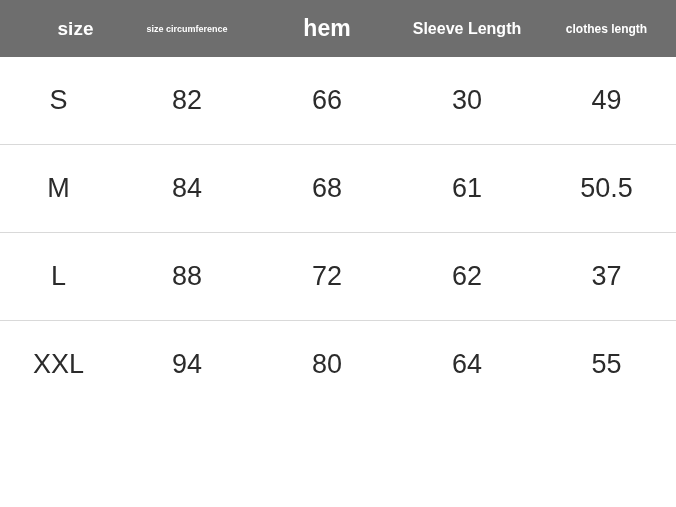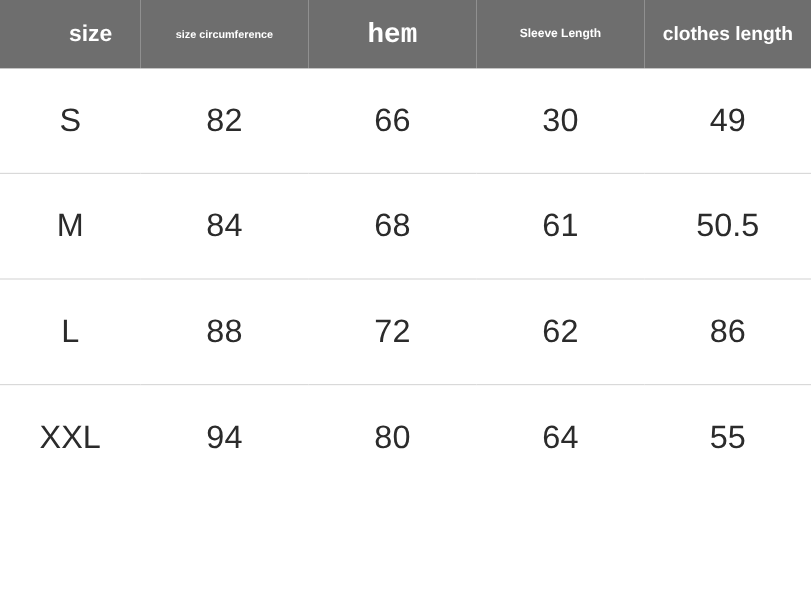--- a/index.html
+++ b/index.html
@@ -27,23 +27,23 @@
     font-weight: bold;
     text-align: center;
     vertical-align: middle;
     padding: 0;
     height: 57px;
     box-sizing: border-box;
   }
   
   .hcol-0 { font-size: 19px; text-align: left; padding-left: 34px !important; }
   .hcol-1 { font-size: 9px; }
-  .hcol-2 { font-size: 23px; font-family: Liberation Mono, monospace; }
-  .hcol-3 { font-size: 10px; }
-  .hcol-4 { font-size: 16px; }
+  .hcol-2 { font-size: 23px; font-family: Liberation Sans, sans-serif; }
+  .hcol-3 { font-size: 16px; }
+  .hcol-4 { font-size: 12px; }
 
   .size-table tbody tr {
     height: 71px;
   }
   .size-table tbody td {
     text-align: center;
     vertical-align: middle;
     font-size: 27px;
     color: #2b2b2b;
     border-bottom: 1px solid #d9d9d9;
@@ -92,21 +92,21 @@
       <td>84</td>
       <td>68</td>
       <td>61</td>
       <td>50.5</td>
     </tr>
     <tr>
       <td>L</td>
       <td>88</td>
       <td>72</td>
       <td>62</td>
-      <td>86</td>
+      <td>37</td>
     </tr>
     <tr>
       <td>XXL</td>
       <td>94</td>
       <td>80</td>
       <td>64</td>
       <td>55</td>
     </tr>
   </tbody>
 </table>

